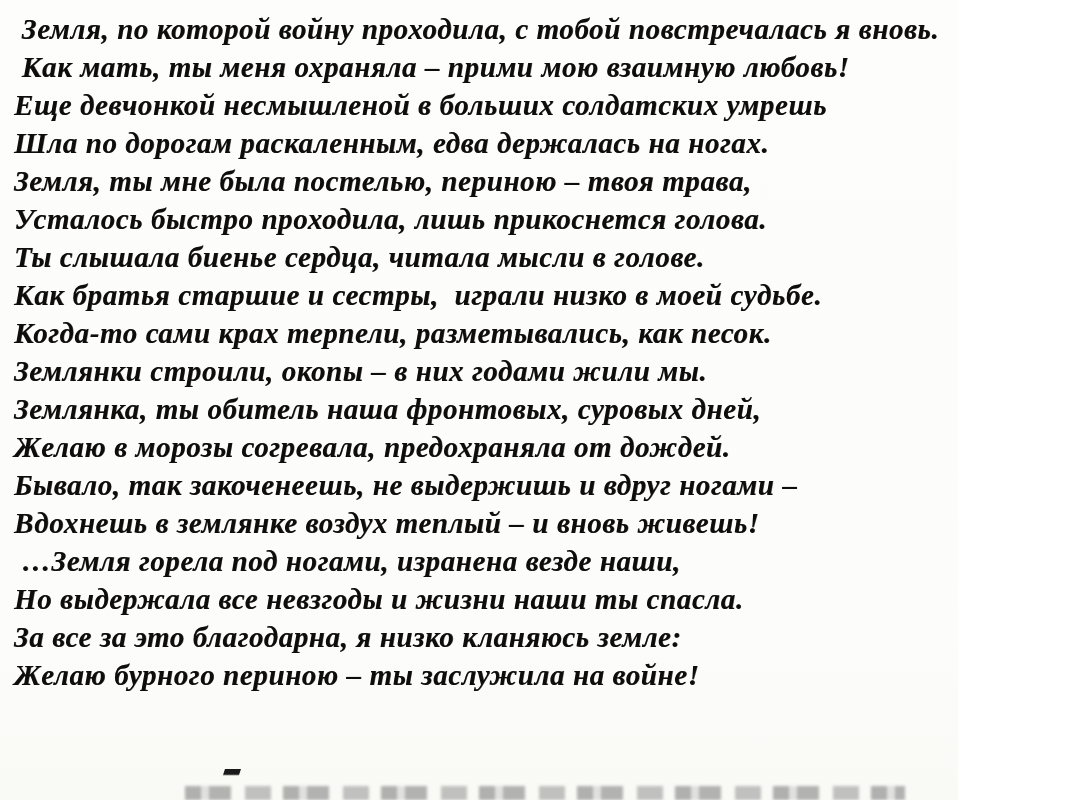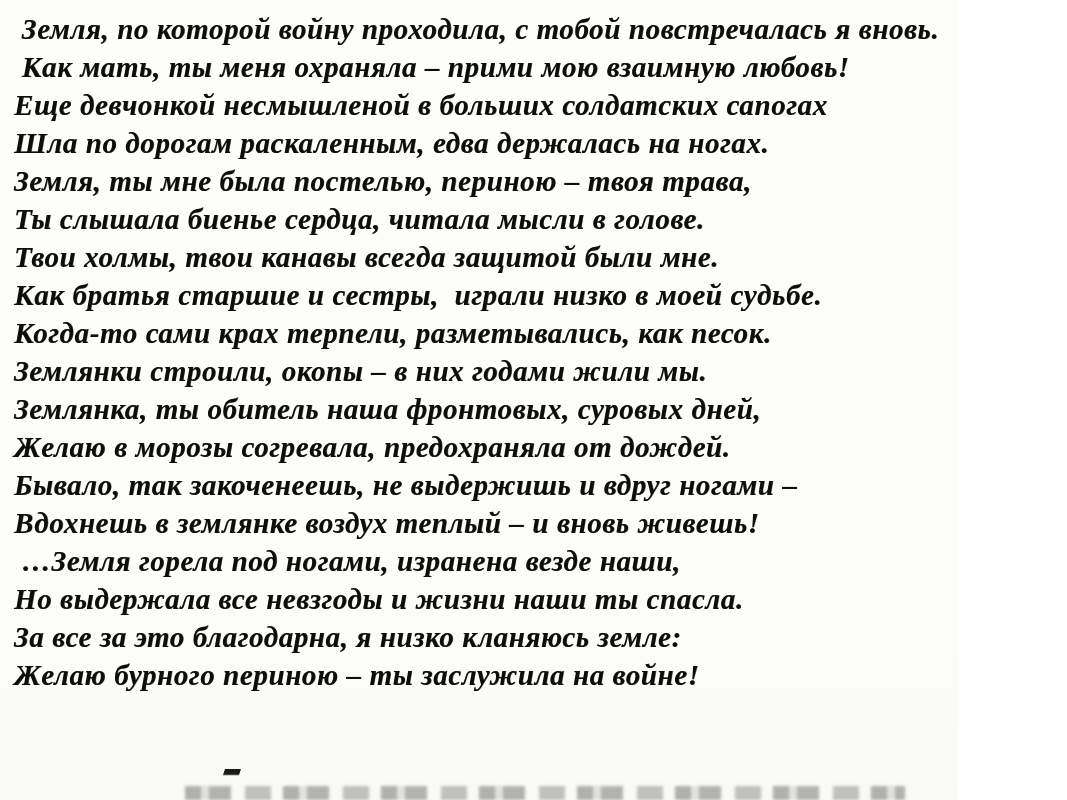--- a/index.html
+++ b/index.html
@@ -62,25 +62,25 @@
   }
 </style>
 </head>
 <body>
 
 <div class="page">
   <div class="poem" id="poem">
 
   <p class="poem-line"> Земля, по которой войну проходила, с тобой повстречалась я вновь.</p>
       <p class="poem-line"> Как мать, ты меня охраняла – прими мою взаимную любовь!</p>
-      <p class="poem-line">Еще девчонкой несмышленой в больших солдатских сапогах</p>
+      <p class="poem-line">Еще девчонкой несмышленой в больших солдатских умрешь</p>
       <p class="poem-line">Шла по дорогам раскаленным, едва держалась на ногах.</p>
       <p class="poem-line">Земля, ты мне была постелью, периною – твоя трава,</p>
+      <p class="poem-line">Усталось быстро проходила, лишь прикоснется голова.</p>
       <p class="poem-line">Ты слышала биенье сердца, читала мысли в голове.</p>
-      <p class="poem-line">Твои холмы, твои канавы всегда защитой были мне.</p>
       <p class="poem-line">Как братья старшие и сестры,  играли низко в моей судьбе.</p>
       <p class="poem-line">Когда-то сами крах терпели, разметывались, как песок.</p>
       <p class="poem-line">Землянки строили, окопы – в них годами жили мы.</p>
       <p class="poem-line">Землянка, ты обитель наша фронтовых, суровых дней,</p>
       <p class="poem-line">Желаю в морозы согревала, предохраняла от дождей.</p>
       <p class="poem-line">Бывало, так закоченеешь, не выдержишь и вдруг ногами –</p>
       <p class="poem-line">Вдохнешь в землянке воздух теплый – и вновь живешь!</p>
       <p class="poem-line"> …Земля горела под ногами, изранена везде наши,</p>
       <p class="poem-line">Но выдержала все невзгоды и жизни наши ты спасла.</p>
       <p class="poem-line">За все за это благодарна, я низко кланяюсь земле:</p>

